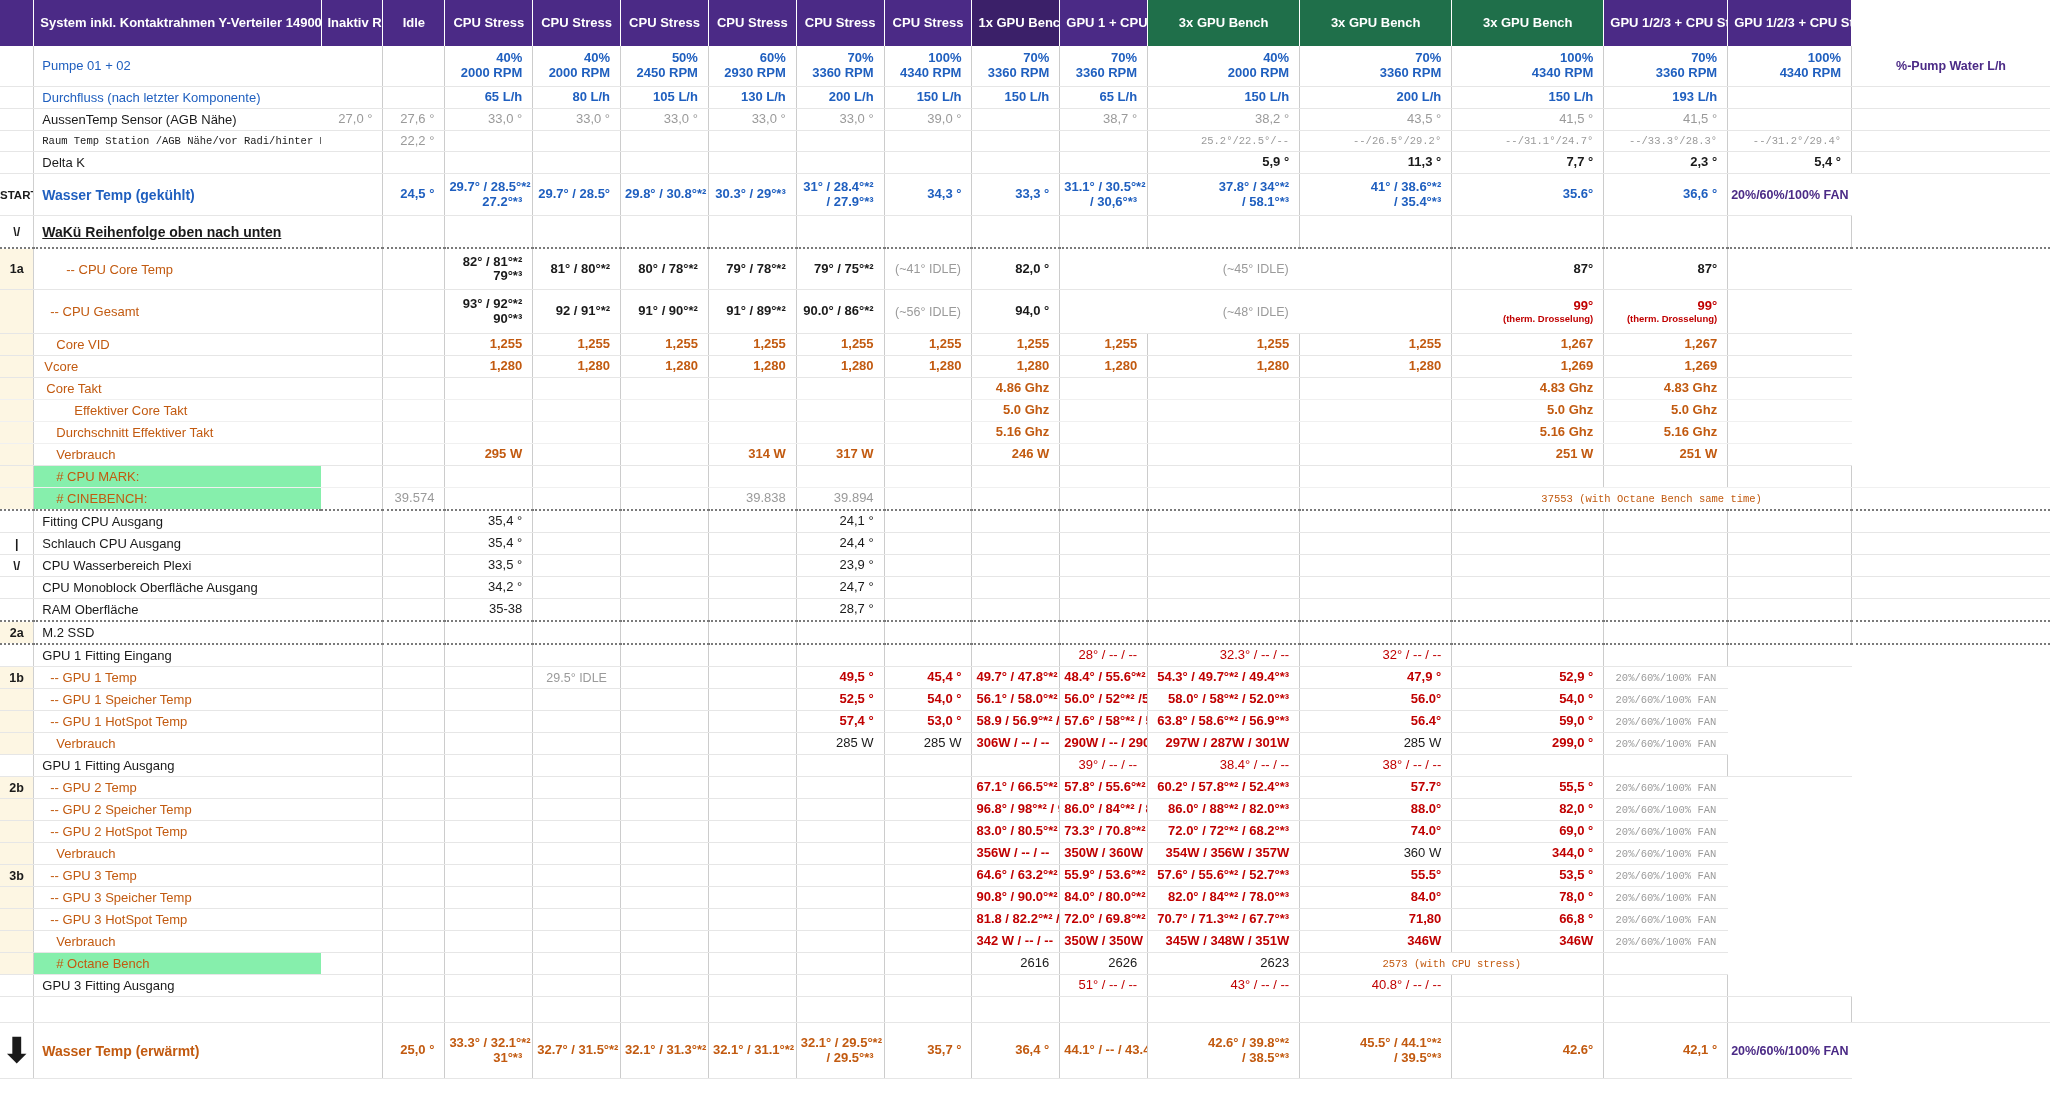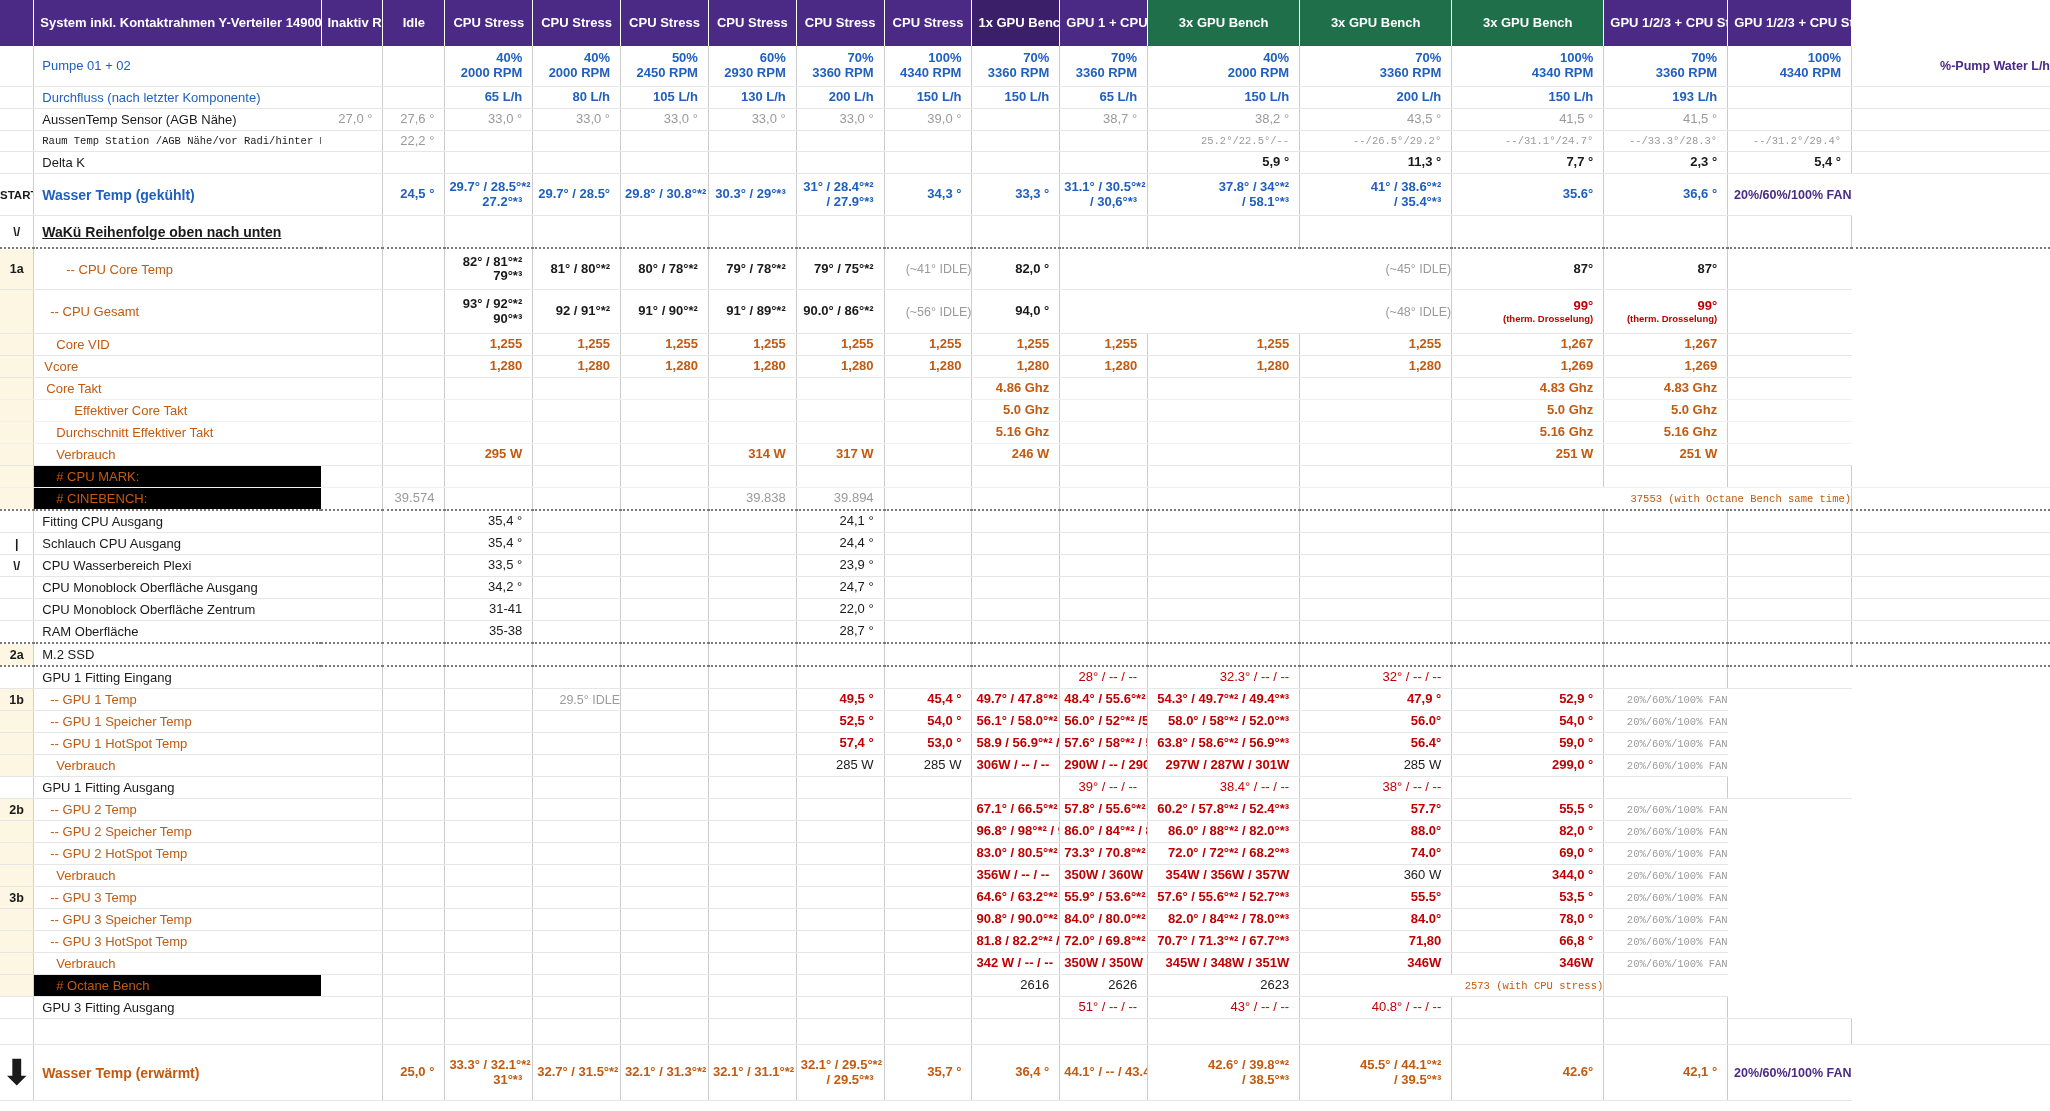--- a/index.html
+++ b/index.html
@@ -6,31 +6,31 @@
   body{font-family:"Liberation Sans",sans-serif;font-size:12.5px;color:#1a1a1a;}
   #sheet{width:2050px;height:1111px;position:relative;overflow:hidden;}
   table{border-collapse:collapse;table-layout:fixed;width:2050px;}
   td,th{padding:0;margin:0;vertical-align:middle;overflow:hidden;white-space:nowrap;}
   .hdr{background:#4b2a86;color:#fff;font-weight:bold;text-align:center;font-size:13px;line-height:1.15;padding:4px 6px;border-right:1px solid #fff;}
   .hdr.left{text-align:left;}
   .hdr.dark{background:#3b2069;}
   .hdr.green{background:#1f6f4a;}
   .lbl{padding:3px 4px 3px 8px;text-align:left;font-size:13px;}
   .num{text-align:right;padding:3px 10px 3px 4px;font-size:13px;line-height:1.15;}
-  .ctr{text-align:right;}
+  .ctr{text-align:center;}
   .blue{color:#1f5fbf;}
   .orange{color:#c25a10;}
   .red{color:#c00000;}
   .grey{color:#9a9a9a;}
   .purple{color:#4b2a86;}
   .bold{font-weight:bold;}
   .ul{text-decoration:underline;}
   .sm{font-size:10.5px;font-family:Liberation Mono, monospace;}
   .xs{font-size:9.5px;}
-  .greenbg{background:#000000;}
+  .greenbg{background:#86efac;}
   .rowline td{border-bottom:1px solid #e6e6e6;}
   .thinline td{border-bottom:1px solid #f0f0f0;}
   .leftband{background:#fdf6e3;border-right:1px solid #cfcfcf;text-align:center;font-size:12.5px;}
   .leftband.plain{background:#fff;}
   .dashtop{border-top:2px dotted #7a7a7a;}
   .sep{border-right:1px solid #cccccc;}
   .big-arrow{font-size:34px;line-height:0.8;font-weight:bold;}
   .multi{line-height:1.12;}
 </style>
 </head>
@@ -567,40 +567,20 @@
           <td class="num sep"></td>
           <td class="num sep"></td>
           <td class="num sep"></td>
           <td class="num sep"></td>
           <td class="num sep"></td>
           <td class="num sep"></td>
           <td class="num sep"></td>
           <td></td>
 </tr>
 
-<tr class="rowline" style="height:21px">
-  <td class="leftband plain"></td>
-  <td class="lbl">CPU Monoblock Oberfläche Zentrum</td>
-  <td class="num sep"></td>
-          <td class="num sep"></td>
-  <td class="num sep">31-41</td>
-  <td class="num sep"></td>
-          <td class="num sep"></td>
-          <td class="num sep"></td>
-  <td class="num sep">22,0 °</td>
-  <td class="num sep"></td>
-          <td class="num sep"></td>
-          <td class="num sep"></td>
-          <td class="num sep"></td>
-          <td class="num sep"></td>
-          <td class="num sep"></td>
-          <td class="num sep"></td>
-          <td class="num sep"></td>
-          <td></td>
-</tr>
 
 <tr class="rowline" style="height:21px">
   <td class="leftband plain"></td>
   <td class="lbl">RAM Oberfläche</td>
   <td class="num sep"></td>
           <td class="num sep"></td>
   <td class="num sep">35-38</td>
   <td class="num sep"></td>
           <td class="num sep"></td>
           <td class="num sep"></td>

